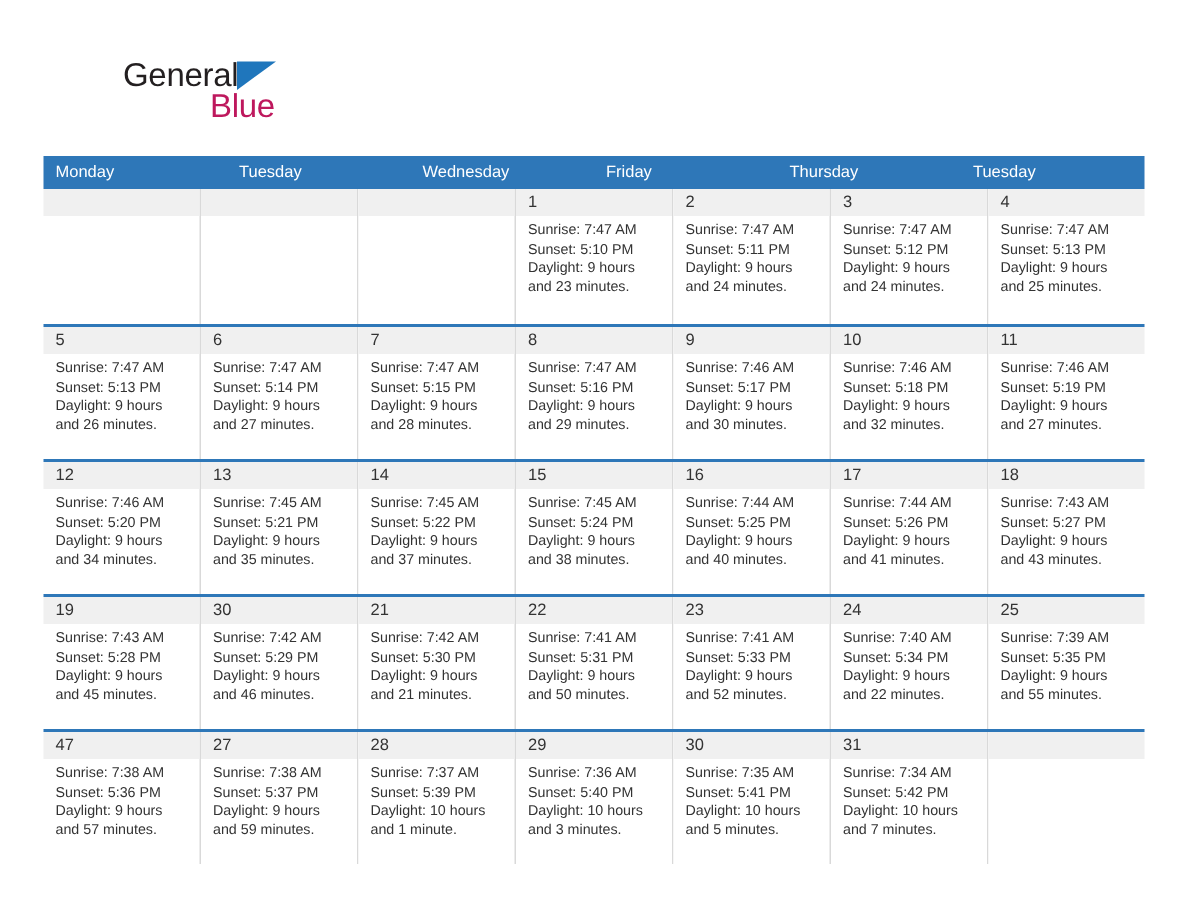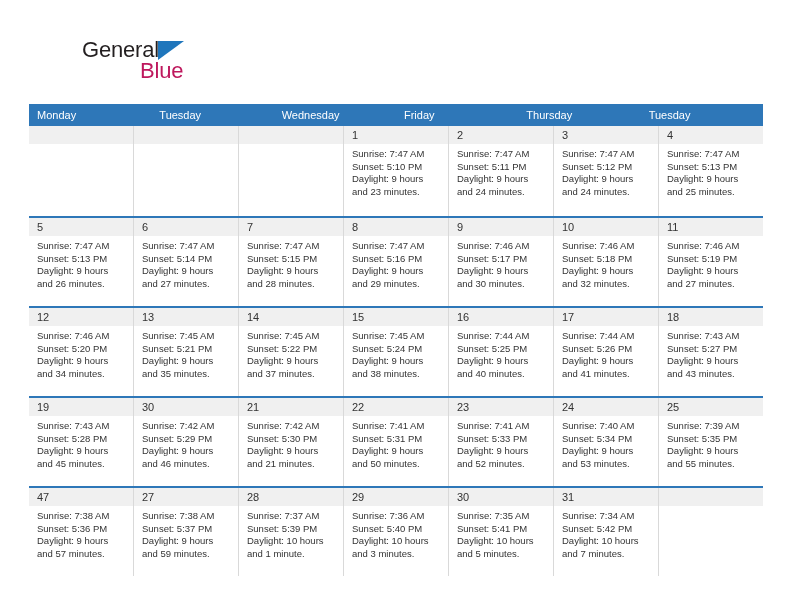--- a/index.html
+++ b/index.html
@@ -466,21 +466,21 @@
             </div>
           </div>
           <div class="day-cell">
             <div class="daynum-band">
               <div class="daynum">24</div>
             </div>
             <div class="day-body">
               <div>Sunrise: 7:40 AM</div>
               <div>Sunset: 5:34 PM</div>
               <div>Daylight: 9 hours</div>
-              <div>and 53 minutes.</div>
+              <div>and 22 minutes.</div>
             </div>
           </div>
           <div class="day-cell">
             <div class="daynum-band">
               <div class="daynum">25</div>
             </div>
             <div class="day-body">
               <div>Sunrise: 7:39 AM</div>
               <div>Sunset: 5:35 PM</div>
               <div>Daylight: 9 hours</div>

